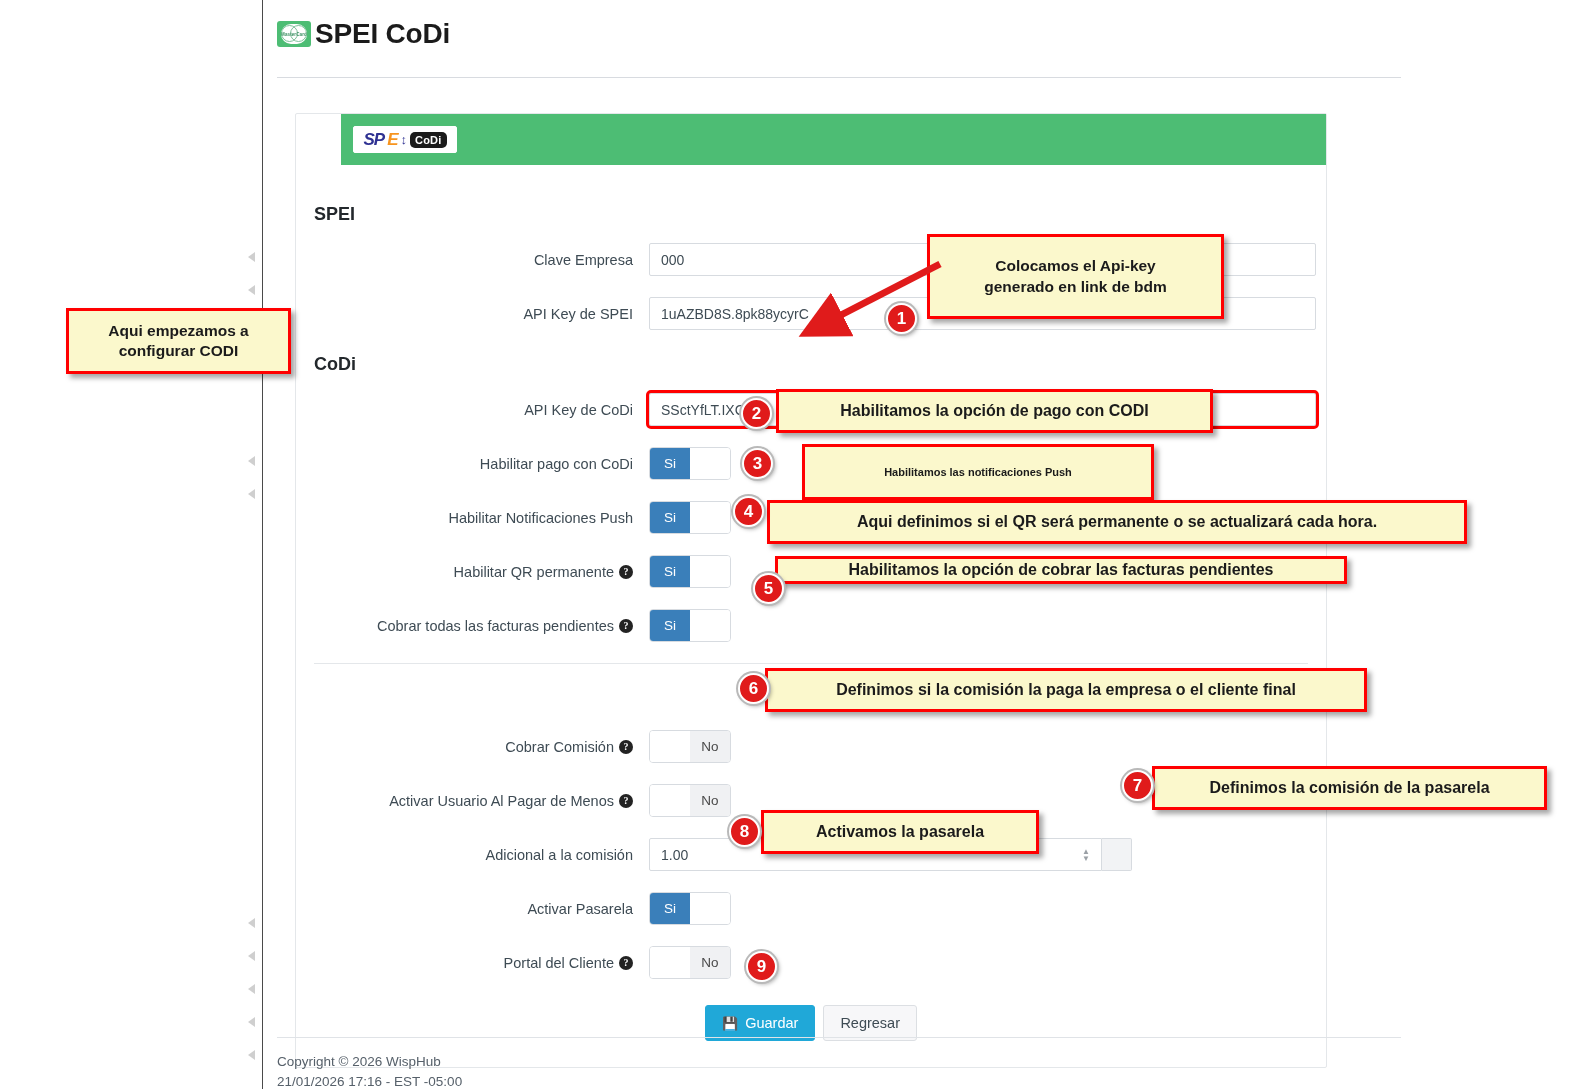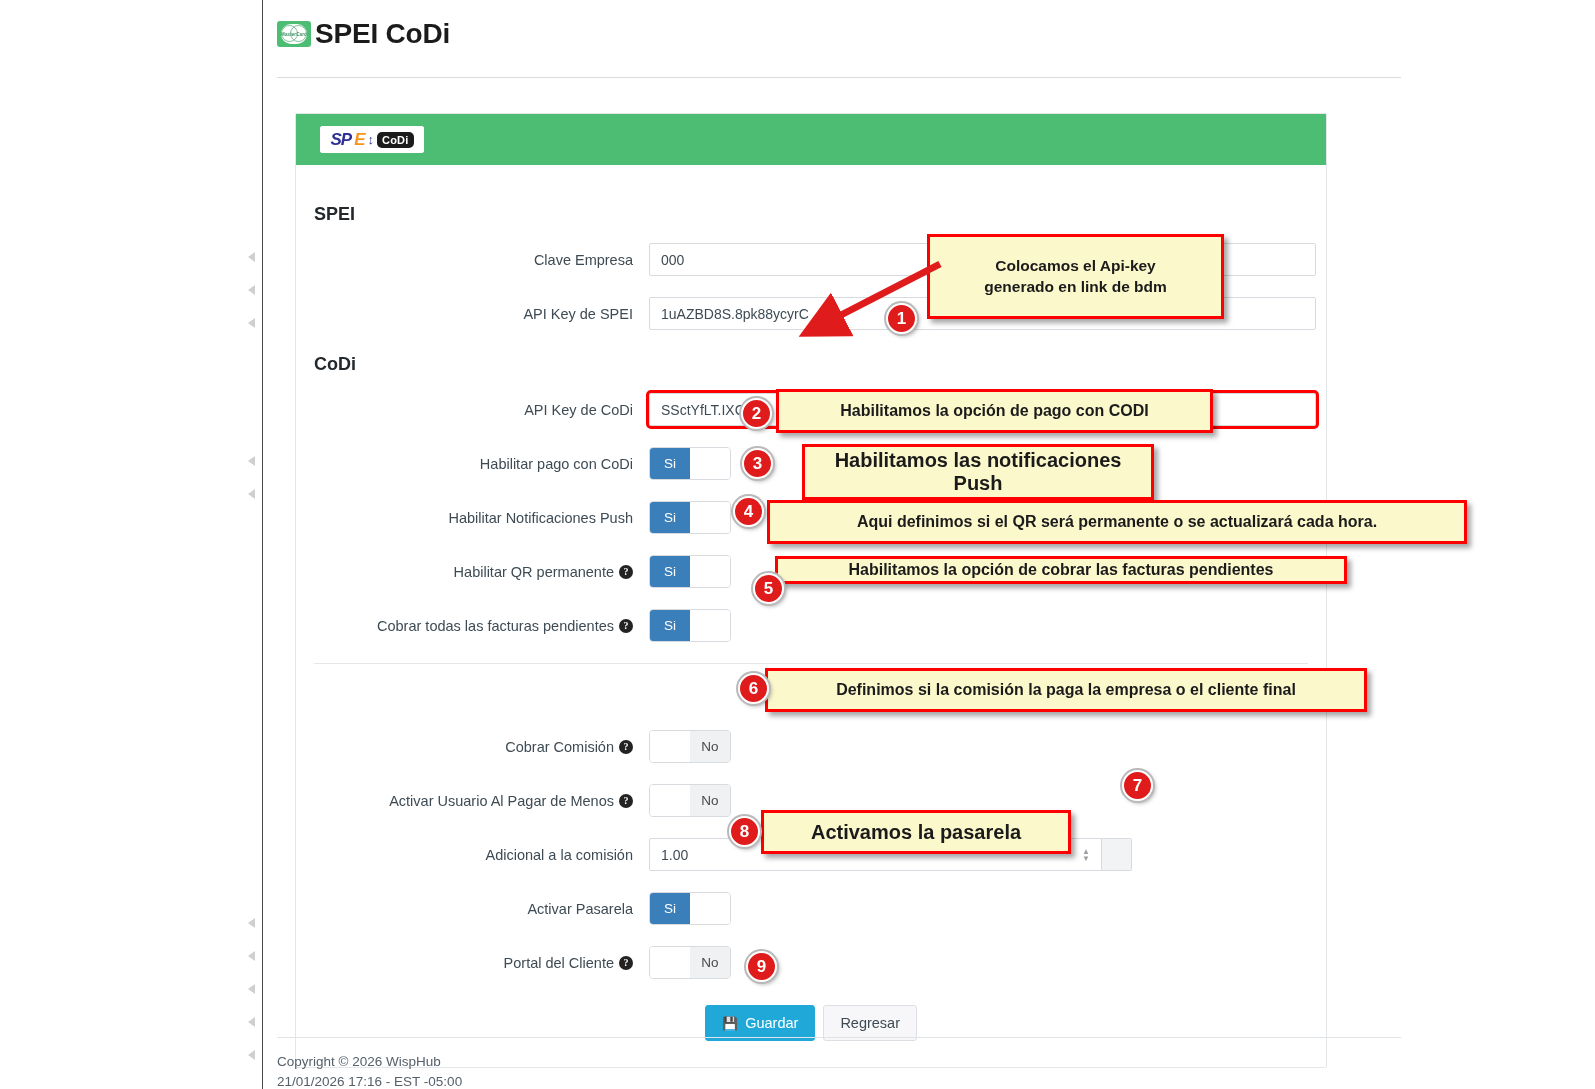--- a/index.html
+++ b/index.html
@@ -87,21 +87,22 @@
     position: absolute; left: 32px; top: 113px;
     width: 1032px;
     background: #ffffff;
     border: 1px solid #e4e7ea;
     border-radius: 2px;
   }
   .card-header {
     height: 51px;
     background: #4dbd74;
     display: flex; align-items: center;
-    padding-left: 24px;
+    padding-left: 12px;
+    margin-left: 45px;
   }
   .speicodi-logo {
     width: 104px; height: 27px;
     background: #ffffff;
     border-radius: 2px;
     display: flex; align-items: center; justify-content: center;
     gap: 3px;
     font-weight: 800;
     border: 1px solid #ffffff;
   }
@@ -445,62 +446,69 @@
 
     <div class="footer">
       <div class="footer-rule"></div>
       <div class="footer-text">
         <div>Copyright © 2026 WispHub</div>
         <div>21/01/2026 17:16 - EST -05:00</div>
       </div>
     </div>
   </div>
 
+  <div class="callout" style="left:66px; top:308px; width:225px; height:66px; font-size:15.5px; line-height:1.3;">
+    <span style="white-space:pre-line;">Aqui empezamos a
+configurar CODI</span>
+  </div>
 
   <div class="callout" style="left:927px; top:234px; width:297px; height:85px; font-size:15.5px; line-height:1.35;">
     <span style="white-space:pre-line;">Colocamos el Api-key
 generado en link de bdm</span>
   </div>
   <svg class="arrow-svg" style="left:790px; top:258px;" width="160" height="90" viewBox="0 0 160 90">
     <defs>
       <marker id="ah" markerWidth="7" markerHeight="7" refX="5.5" refY="3.5" orient="auto">
         <polygon points="0 0, 7 3.5, 0 7" fill="#e01b1b"></polygon>
       </marker>
     </defs>
     <line x1="150" y1="6" x2="18" y2="74" stroke="#e01b1b" stroke-width="7" marker-end="url(#ah)"></line>
   </svg>
   <div class="badge" style="left:886px; top:303px;">1</div>
 
   <div class="callout" style="left:776px; top:389px; width:437px; height:44px; font-size:16px;">
     <span>Habilitamos la opción de pago con CODI</span>
   </div>
   <div class="badge" style="left:741px; top:398px;">2</div>
 
-  <div class="callout" style="left:802px; top:444px; width:352px; height:56px; font-size:20px;">
+  <div class="callout" style="left:802px; top:444px; width:352px; height:56px; font-size:11px;">
     <span>Habilitamos las notificaciones Push</span>
   </div>
   <div class="badge" style="left:742px; top:448px;">3</div>
 
   <div class="callout" style="left:767px; top:500px; width:700px; height:44px; font-size:16px;">
     <span>Aqui definimos si el QR será permanente o se actualizará cada hora.</span>
   </div>
   <div class="badge" style="left:733px; top:496px;">4</div>
 
   <div class="callout" style="left:775px; top:556px; width:572px; height:28px; font-size:16px;">
     <span>Habilitamos la opción de cobrar las facturas pendientes</span>
   </div>
   <div class="badge" style="left:753px; top:573px;">5</div>
 
   <div class="callout" style="left:765px; top:668px; width:602px; height:44px; font-size:16px;">
     <span>Definimos si la comisión la paga la empresa o el cliente final</span>
   </div>
   <div class="badge" style="left:738px; top:673px;">6</div>
 
+  <div class="callout" style="left:1152px; top:766px; width:395px; height:44px; font-size:16px;">
+    <span>Definimos la comisión de la pasarela</span>
+  </div>
   <div class="badge" style="left:1122px; top:770px;">7</div>
 
-  <div class="callout" style="left:761px; top:810px; width:310px; height:44px; font-size:20px;">
+  <div class="callout" style="left:761px; top:810px; width:278px; height:44px; font-size:16px;">
     <span>Activamos la pasarela</span>
   </div>
   <div class="badge" style="left:729px; top:816px;">8</div>
 
   <div class="badge" style="left:746px; top:951px;">9</div>
 
 </div>
 
 </body></html>

